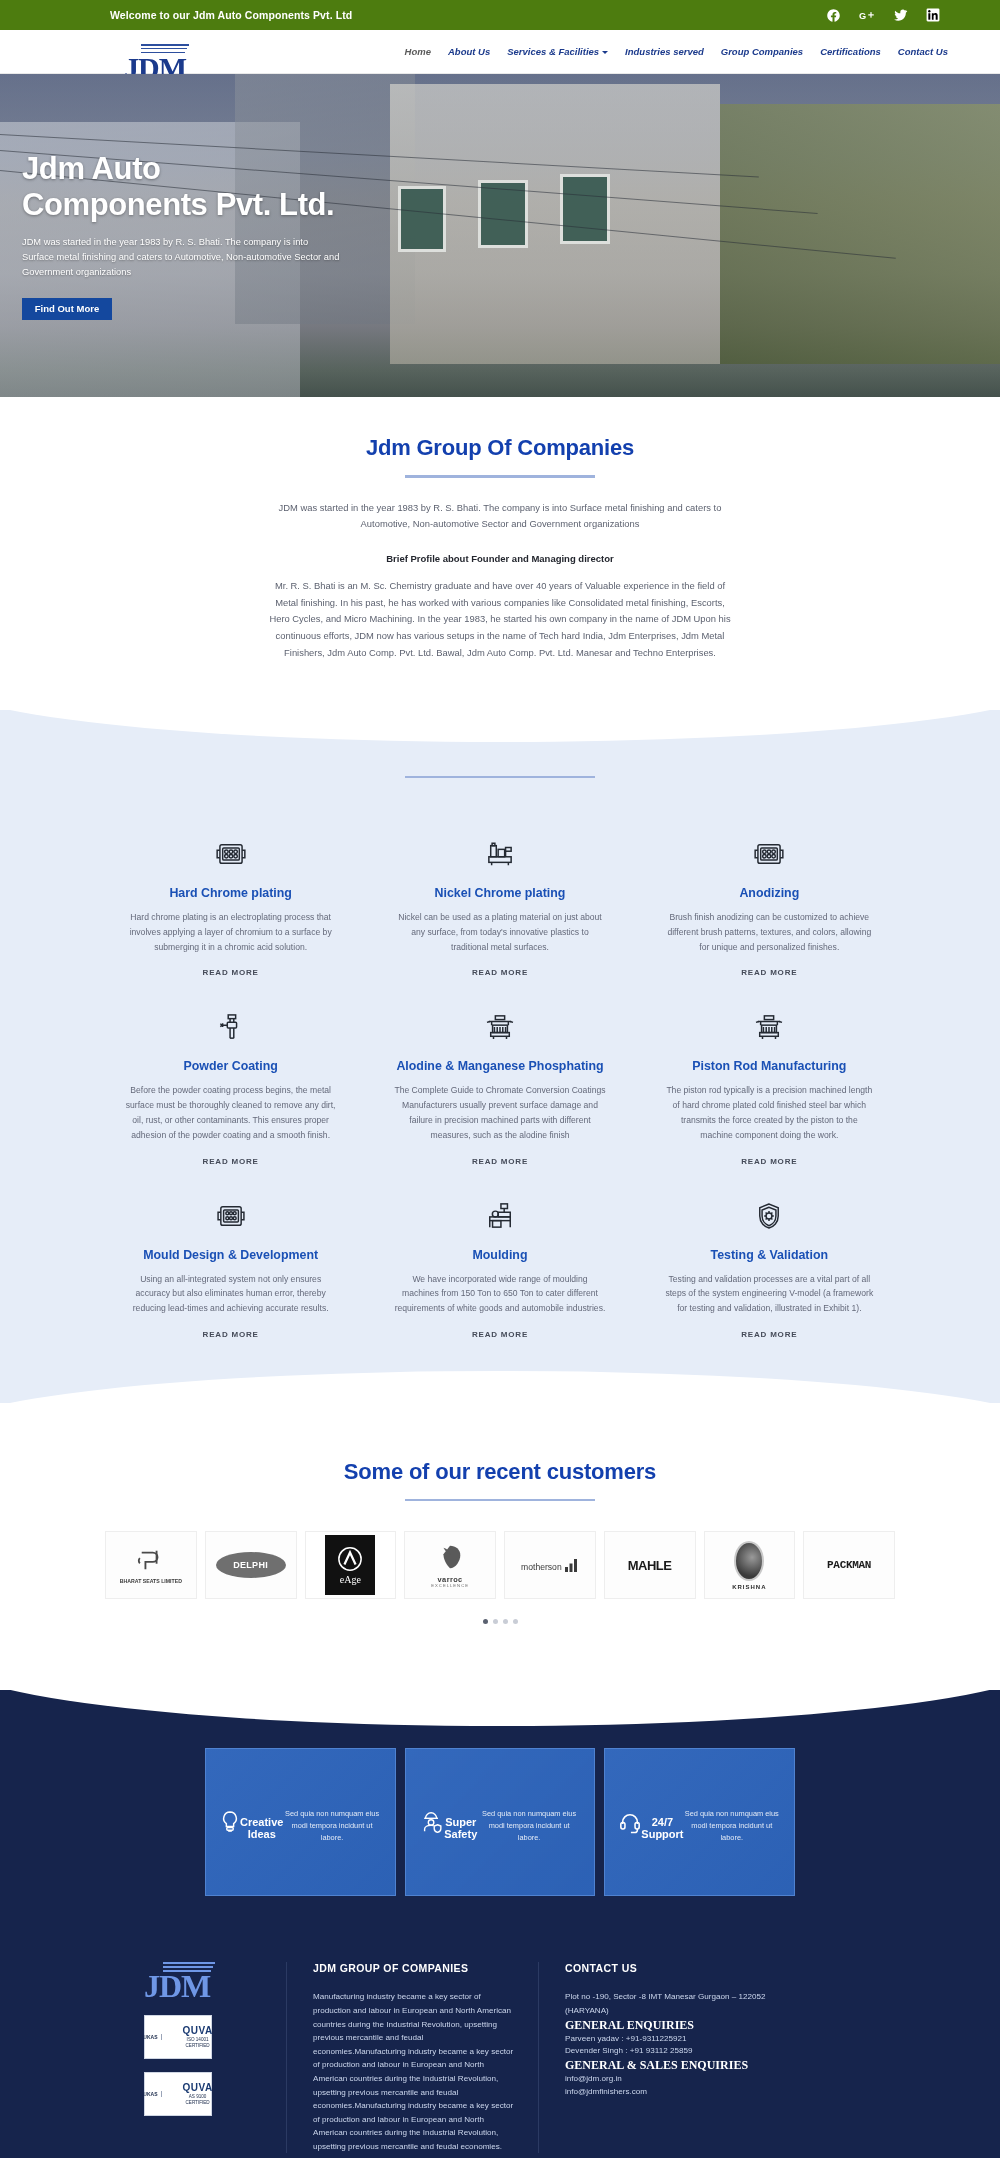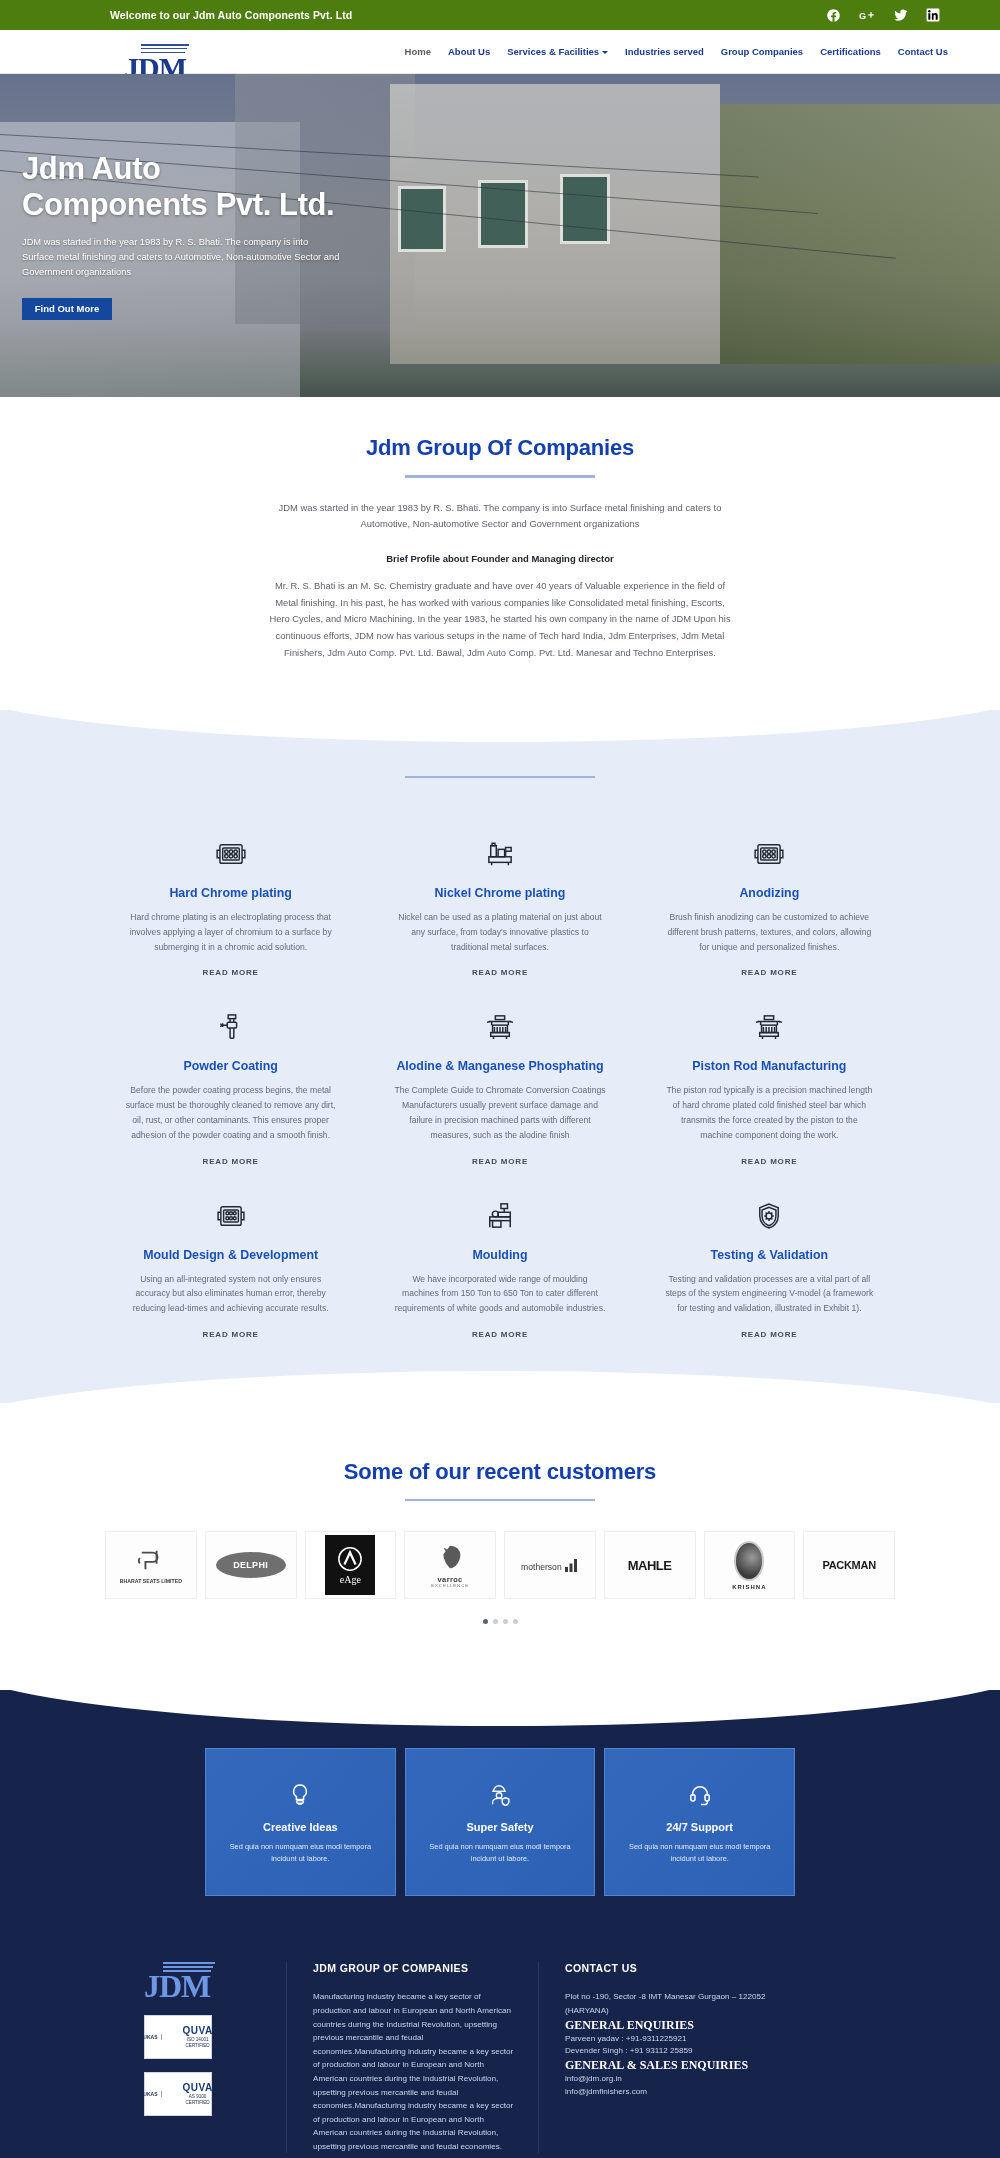--- a/index.html
+++ b/index.html
@@ -15,21 +15,21 @@
   
   .header{height:44px;background:#fff;display:flex;align-items:center;border-bottom:1px solid #e9e9e9;position:relative;}
   .logo{position:absolute;left:124px;top:14px;width:72px;}
   .logo-lines{display:flex;flex-direction:column;gap:2.2px;margin-left:17px;width:48px;}
   .logo-lines i{display:block;height:1.6px;background:#2d4f9e;}
   .logo-lines i:nth-child(1){width:100%;}
   .logo-lines i:nth-child(2){width:96%;}
   .logo-lines i:nth-child(3){width:92%;}
   .logo-text{font-family:"Liberation Serif",serif;font-weight:bold;font-size:30px;color:#1b3a8c;letter-spacing:-1px;line-height:.92;margin-top:1px;}
   nav{margin-left:auto;margin-right:52px;display:flex;align-items:center;gap:17px;}
-  nav a{font-size:9.5px;font-weight:bold;color:#1b3a8c;text-decoration:none;white-space:nowrap;}
+  nav a{font-size:9.5px;font-weight:bold;color:#1b3a8c;text-decoration:none;white-space:nowrap;font-style:italic;}
   nav a.active{color:#5b5b5b;}
   .caret{display:inline-block;margin-left:3px;border-left:3px solid transparent;border-right:3px solid transparent;border-top:3.5px solid #1b3a8c;vertical-align:middle;}
 
   
   .hero{position:relative;height:323px;overflow:hidden;background:#6f7687;}
   .hero-bg{position:absolute;inset:0;
     background:
       linear-gradient(rgba(40,52,86,.46),rgba(40,52,86,.46)),
       linear-gradient(180deg,#9aa4b8 0%,#b7bdc6 26%,#cfcabb 40%,#d7d2c5 62%,#b9b3a4 78%,#7e8a62 92%,#5d6a44 100%);
   }
@@ -71,21 +71,21 @@
   .logo-card{flex:1;height:68px;background:#fdfdfd;border:1px solid #eee;display:flex;align-items:center;justify-content:center;padding:5px;}
   .lg{font-family:"Liberation Sans",sans-serif;color:#3a3a3a;text-align:center;line-height:1.05;}
   .dots{display:flex;gap:5px;justify-content:center;margin-top:20px;}
   .dots i{width:5px;height:5px;border-radius:50%;background:#c9cdd6;display:block;cursor:pointer;}
   .dots i.on{background:#5a6170;}
 
   
   .dark{position:relative;background:#16244c;padding:58px 0 0;margin-top:26px;}
   .curve-dark{position:absolute;left:-6%;top:-34px;width:112%;height:70px;background:#fff;border-radius:0 0 50% 50%/0 0 100% 100%;}
   .feat{position:relative;z-index:2;width:590px;margin:0 auto;display:flex;gap:9px;}
-  .fcard{flex:1;height:148px;background:linear-gradient(rgba(40,98,190,.78),rgba(40,98,190,.78)),linear-gradient(135deg,#5c7fb5,#3a5d93);border:1px solid #4f82d0;display:flex;flex-direction:column;align-items:center;justify-content:center;padding:0 14px;text-align:center;}
+  .fcard{flex:1;height:148px;background:linear-gradient(rgba(40,98,190,.78),rgba(40,98,190,.78)),linear-gradient(135deg,#5c7fb5,#3a5d93);border:1px solid #4f82d0;display:flex;align-items:center;justify-content:center;padding:0 14px;text-align:center;}
   .fcard .fi{color:#fff;height:30px;display:flex;align-items:center;}
   .fcard h4{color:#fff;font-size:11px;font-weight:bold;margin-top:11px;}
   .fcard p{color:#e3ebf7;font-size:7.4px;line-height:1.62;margin-top:8px;}
 
   
   .footer{position:relative;z-index:2;display:flex;padding:66px 96px 40px;gap:0;}
   .fcol1{width:190px;padding-left:48px;}
   .flogo-lines{display:flex;flex-direction:column;gap:2.2px;margin-left:19px;width:52px;}
   .flogo-lines i{display:block;height:1.8px;background:#6f97e6;}
   .flogo-lines i:nth-child(2){width:96%;}
@@ -402,21 +402,21 @@
     <div class="logo-card">
       <span style="font-size:13px;font-weight:bold;letter-spacing:-.5px;color:#1a1a1a;font-family:'Liberation Sans',sans-serif;">MAHLE</span>
     </div>
     <div class="logo-card">
       <div class="lg">
         <div style="width:30px;height:40px;margin:0 auto;border-radius:50%;background:radial-gradient(circle at 62% 40%,#9a9a9a,#3a3a3a 70%);border:2px solid #c9c9c9;"></div>
         <div style="font-size:6px;font-weight:bold;letter-spacing:1px;color:#2a2a2a;margin-top:3px;">KRISHNA</div>
       </div>
     </div>
     <div class="logo-card">
-      <span style="font-size:11px;font-weight:bold;letter-spacing:-.3px;color:#1a1a1a;">PACKMAN</span>
+      <span style="font-size:11px;font-weight:bold;letter-spacing:-.3px;color:#1a1a1a;font-family:Liberation Mono, monospace;">PACKMAN</span>
     </div>
   </div>
   <div class="dots">
     <i class="on"></i>
     <i></i>
     <i></i>
     <i></i>
   </div>
 </div>
 

